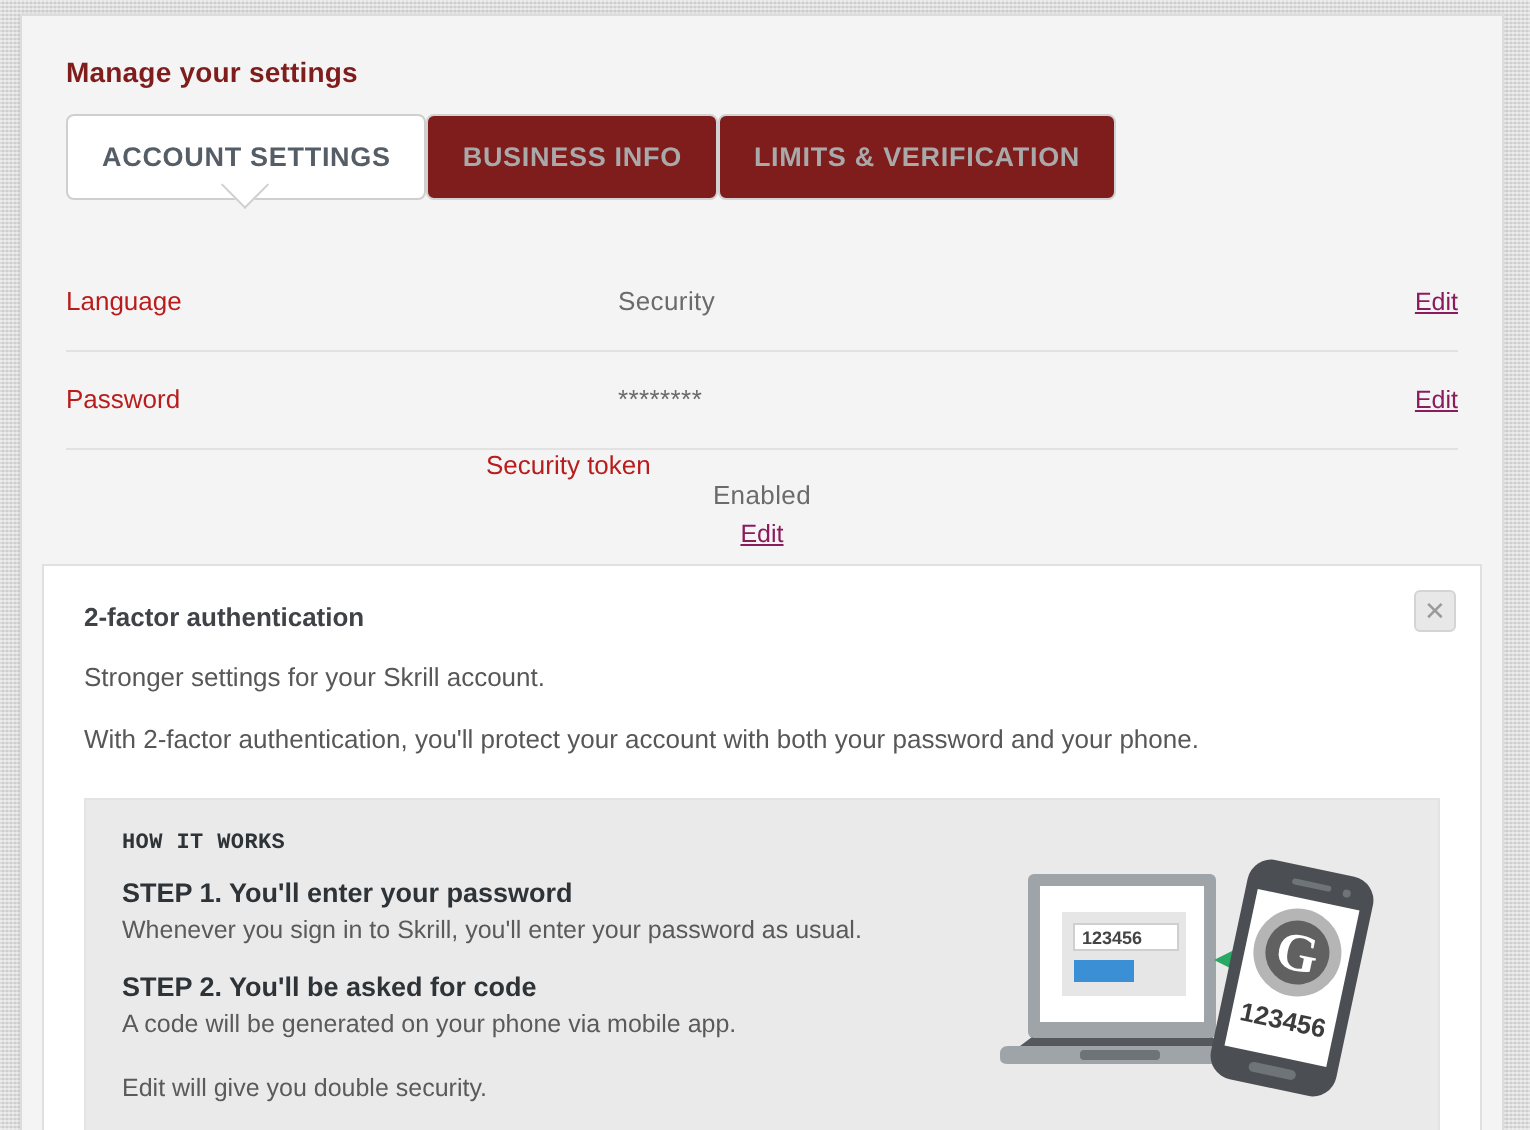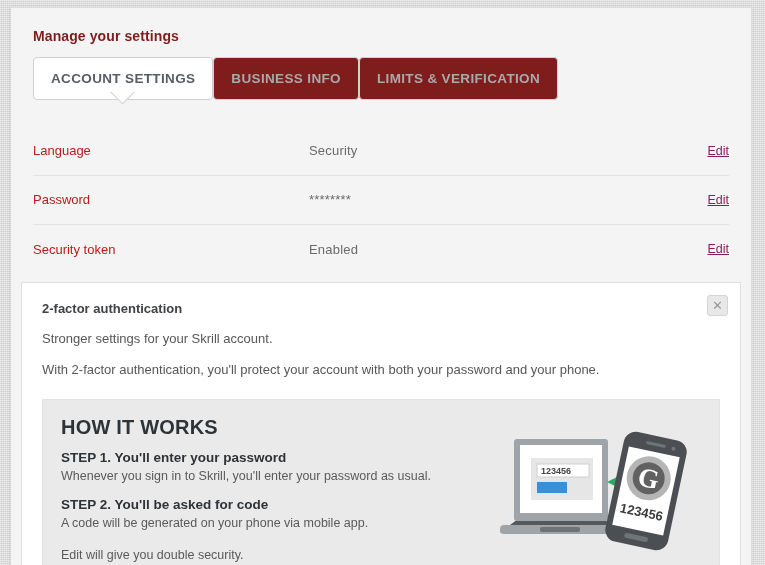--- a/index.html
+++ b/index.html
@@ -78,21 +78,21 @@
   
   .rows {
     margin: 27px 22px 0 22px;
   }
   .row {
     display: flex;
     align-items: center;
     height: 49px;
     border-bottom: 1px solid #e2e2e2;
   }
-  .row:last-child { border-bottom: none; }
+  .row:last-child { border-bottom: none; flex-direction: column; }
   .row-label {
     width: 276px;
     font-size: 13px;
     font-weight: normal;
     color: #b91c1c;
   }
   .row-value {
     flex: 1;
     font-size: 13px;
     color: #6b6b6b;
@@ -148,25 +148,26 @@
     background: #eaeaea;
     border: 1px solid #e3e3e3;
     border-bottom: 1px solid #d6d6d6;
     padding: 14px 18px 22px 18px;
     display: flex;
     min-height: 182px;
     position: relative;
   }
   .hiw-text { flex: 1; max-width: 470px; }
   .hiw-title {
-    font-size: 20px;
+    font-size: 11px;
     font-weight: bold;
     color: #2e3338;
     letter-spacing: .2px;
     margin: 2px 0 11px 0;
+    font-family: Liberation Mono, monospace;
   }
   .step-head {
     font-size: 13.5px;
     font-weight: bold;
     color: #2e3338;
     margin: 0 0 4px 0;
   }
   .step-body {
     font-size: 12.5px;
     color: #5a5a5a;

